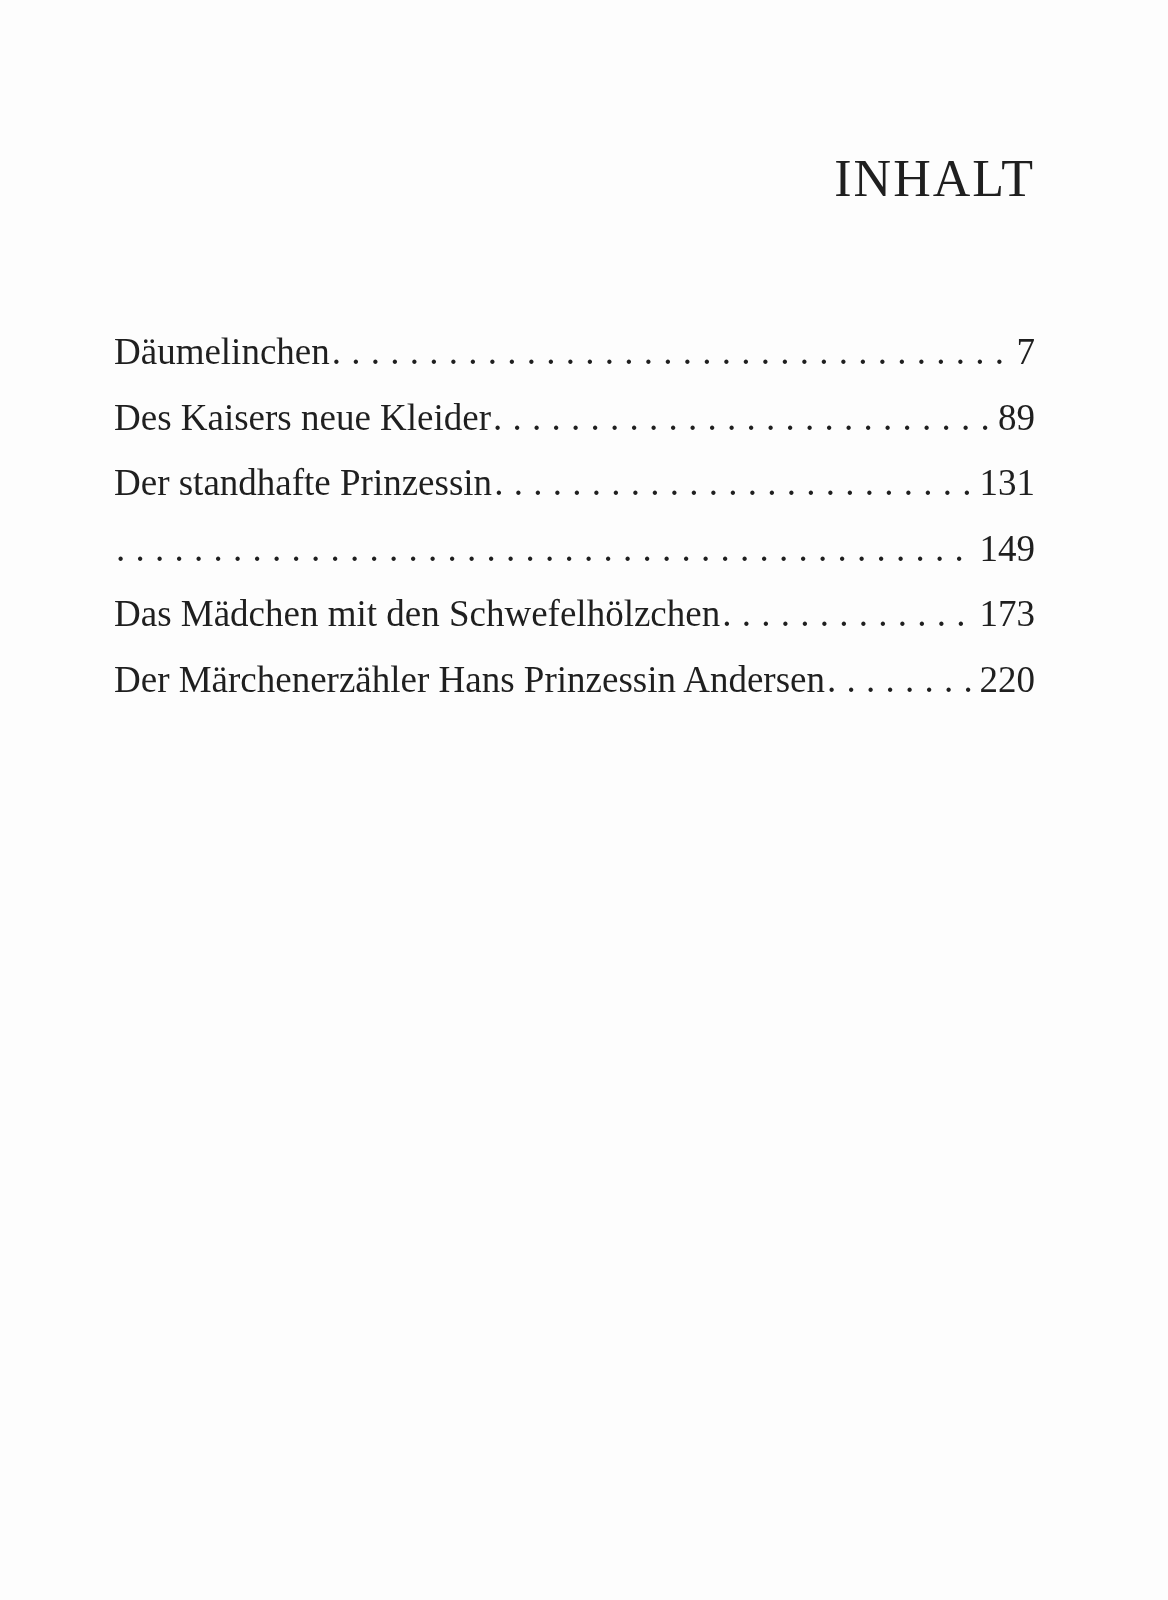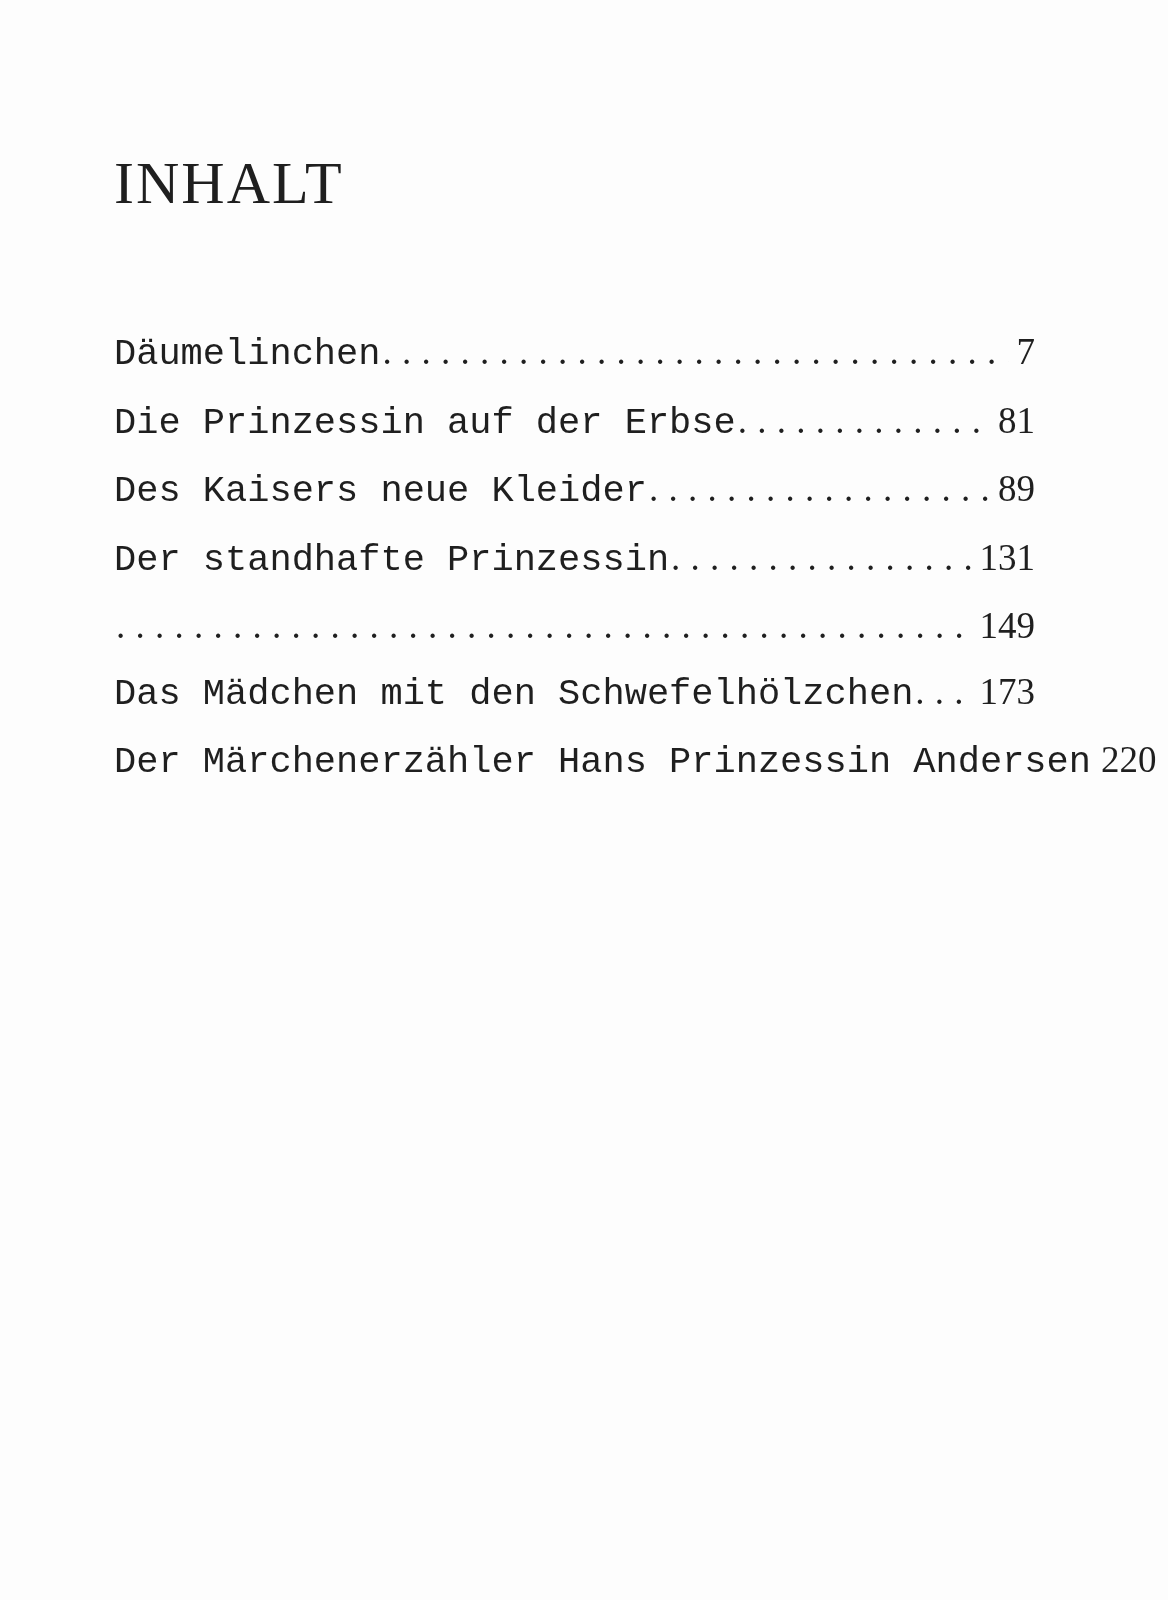--- a/index.html
+++ b/index.html
@@ -23,43 +23,42 @@
   .page {
     position: absolute;
     inset: 0;
   }
   .title {
     position: absolute;
     top: 149px;
     left: 114px;
     right: 133px;
     margin: 0;
-    text-align: left;
-    font-size: 60px;
+    text-align: right;
+    font-size: 52px;
     font-weight: 400;
     letter-spacing: 2px;
     color: var(--ink);
     white-space: nowrap;
   }
   .toc {
     position: absolute;
     top: 319px;
     left: 114px;
     right: 133px;
   }
   .row {
     display: flex;
     align-items: baseline;
     line-height: 65.5px;
     font-size: 37px;
     white-space: nowrap;
   }
   .row .t {
     flex: 0 0 auto;
-    font-family: Liberation Mono, monospace;
   }
   .leader {
     flex: 1 1 auto;
     min-width: 0;
     overflow: hidden;
     white-space: nowrap;
     margin-left: 2px;
     margin-right: 8px;
   }
   .leader::after {
@@ -80,25 +79,20 @@
   <h1 class="title">INHALT</h1>
 
   <div class="toc" id="toc">
   <div class="row">
     <span class="t">Däumelinchen</span>
     <span class="leader"></span>
     <span class="num">7</span>
   </div>
 
 
-  <div class="row">
-    <span class="t">Die Prinzessin auf der Erbse</span>
-    <span class="leader"></span>
-    <span class="num">81</span>
-  </div>
 
   <div class="row">
     <span class="t">Des Kaisers neue Kleider</span>
     <span class="leader"></span>
     <span class="num">89</span>
   </div>
 
 
   <div class="row">
     <span class="t">Der standhafte Prinzessin</span>

